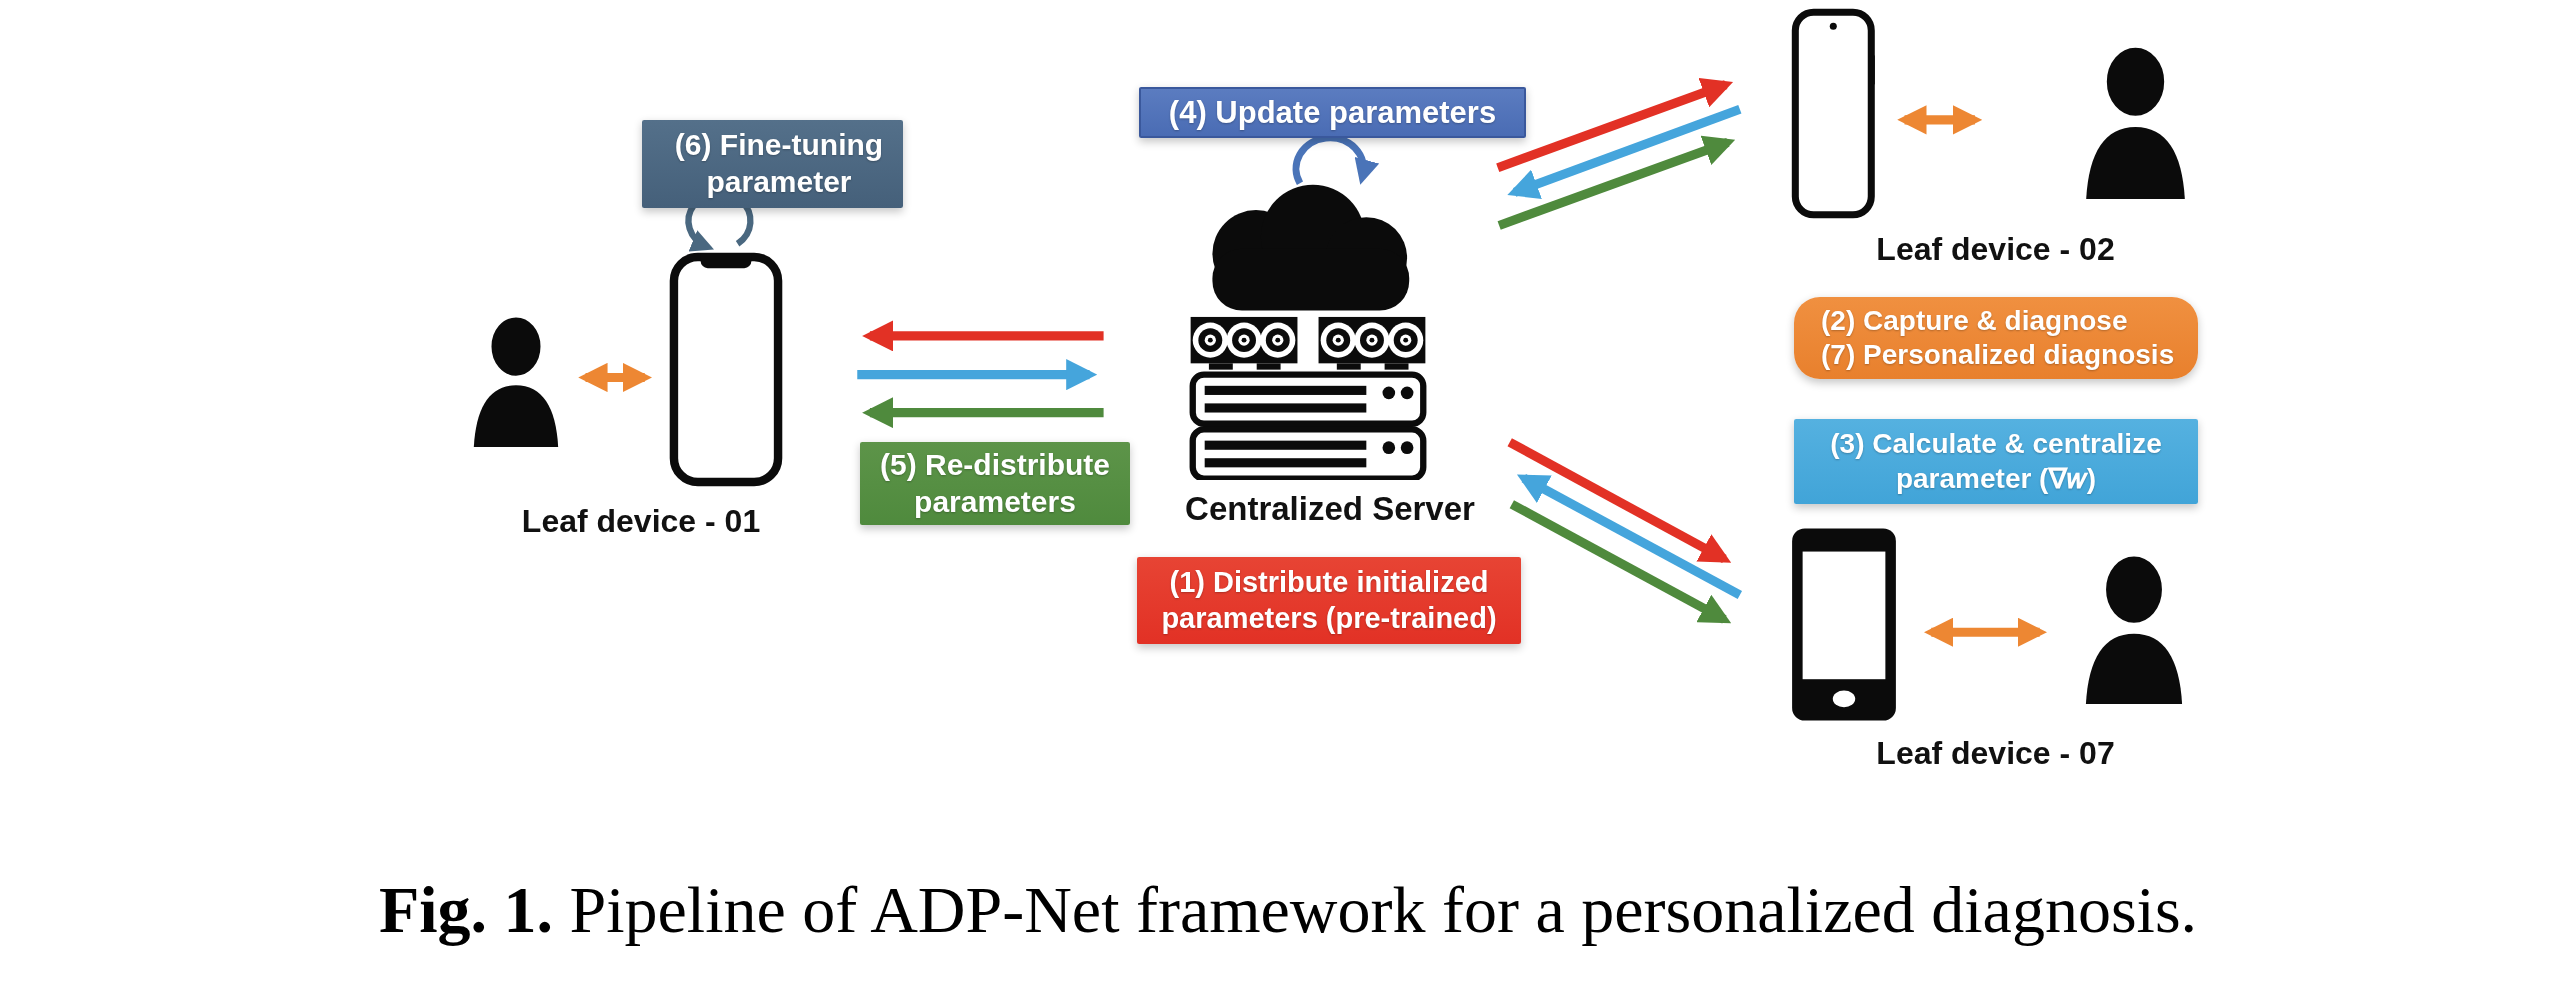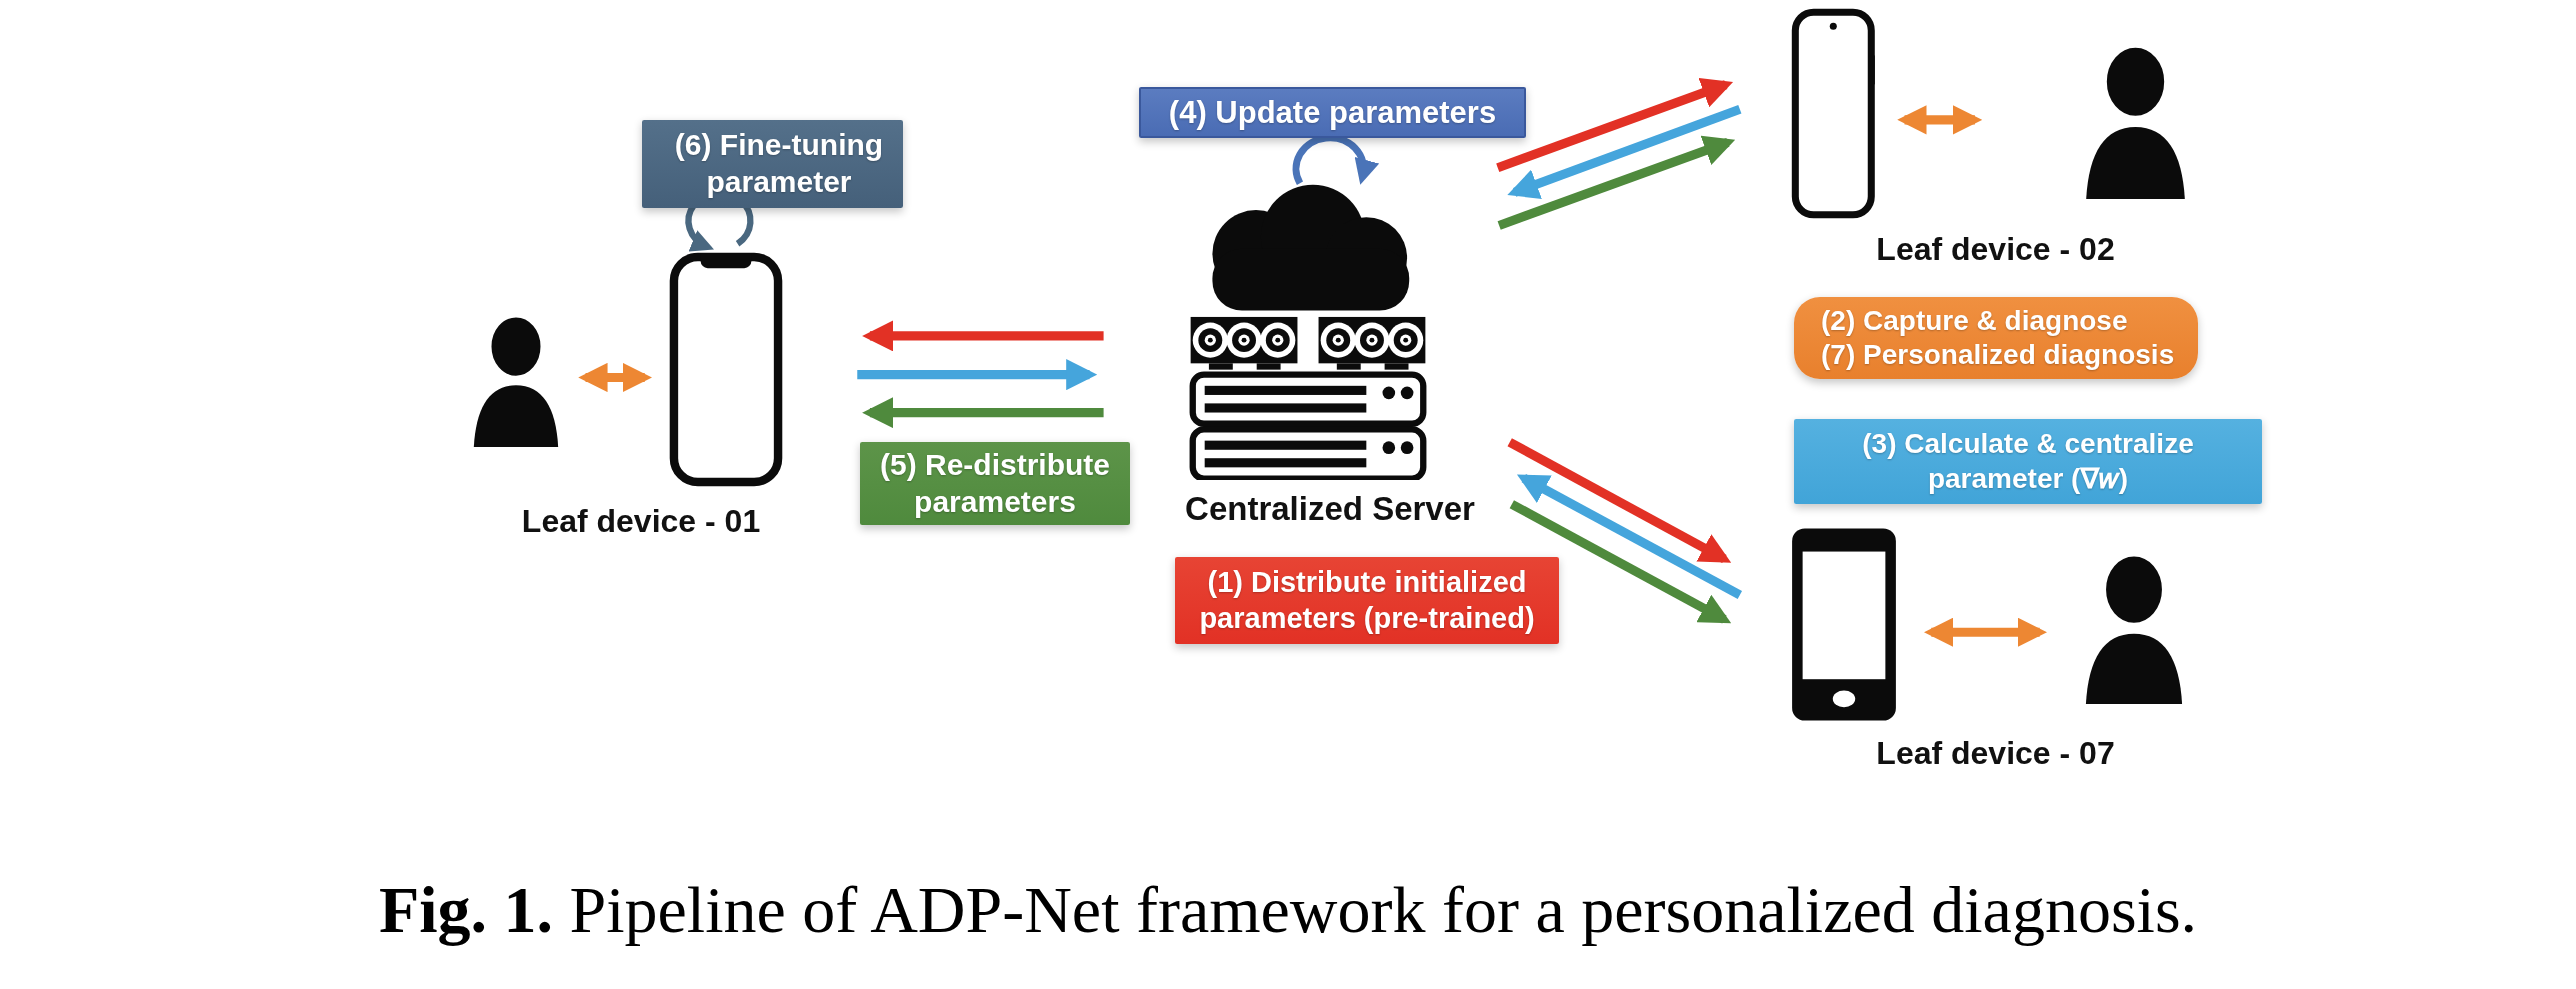--- a/index.html
+++ b/index.html
@@ -10,26 +10,26 @@
   .stepbox{position:absolute;color:#ffffff;font-weight:bold;text-align:center;
            display:flex;flex-direction:column;justify-content:center;
            border-radius:2.1px;box-shadow:0 3.5px 8.4px rgba(0,0,0,.22);
            text-shadow:0 1.4px 2.1px rgba(0,0,0,.25);line-height:1.22;}
   .box4{left:1139px;top:67px;width:387px;height:51px;font-size:31px;
         background:linear-gradient(#5b7cc0,#4a6cb4);border:2.8px solid #3a589c;box-sizing:border-box;margin-top:20px;}
   .box6{left:642px;top:120px;width:248px;height:88px;font-size:30px;
         background:linear-gradient(#54708a,#45607a);padding-left:13px;}
   .box5{left:860px;top:442px;width:270px;height:83px;font-size:30px;
         background:linear-gradient(#5d9449,#4f8a3d);}
-  .box1{left:1175px;top:557px;width:384px;height:87px;font-size:29px;
+  .box1{left:1137px;top:557px;width:384px;height:87px;font-size:29px;
         background:linear-gradient(#e74434,#e23125);}
   .box27{left:1794px;top:297px;width:404px;height:82px;font-size:28px;
          background:linear-gradient(#f09040,#e8802d);align-items:flex-start;padding-left:27px;
          box-sizing:border-box;text-align:left;border-radius:26px;}
-  .box3{left:1794px;top:419px;width:468px;height:85px;font-size:28px;
+  .box3{left:1794px;top:419px;width:404px;height:85px;font-size:28px;
         background:linear-gradient(#55b1e0,#41a4d8);}
   
   .blabel{position:absolute;color:#111111;font-weight:bold;text-align:center;}
   .server-label{left:1126px;top:490px;width:408px;font-size:33px;letter-spacing:0px;}
   .leaf-label{font-size:32px;}
   .caption{position:absolute;left:0;top:867px;width:2576px;text-align:center;color:#000;
            font-family:"Liberation Serif", serif;font-size:66px;line-height:1.3;}
   .caption .capbold{font-weight:bold;}
   svg{display:block;}
   .overlay{position:absolute;left:0;top:0;pointer-events:none;}

